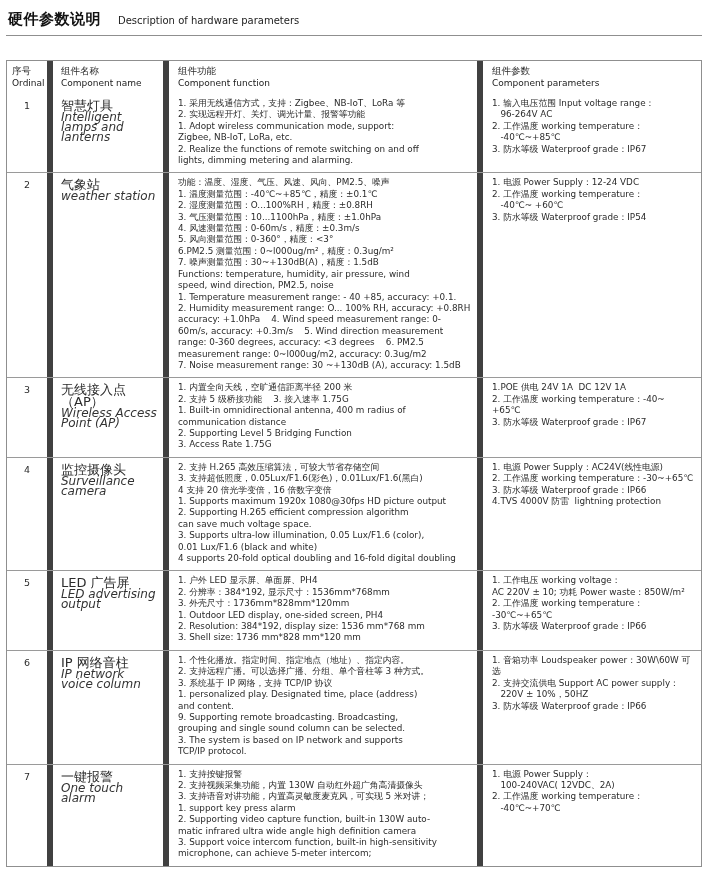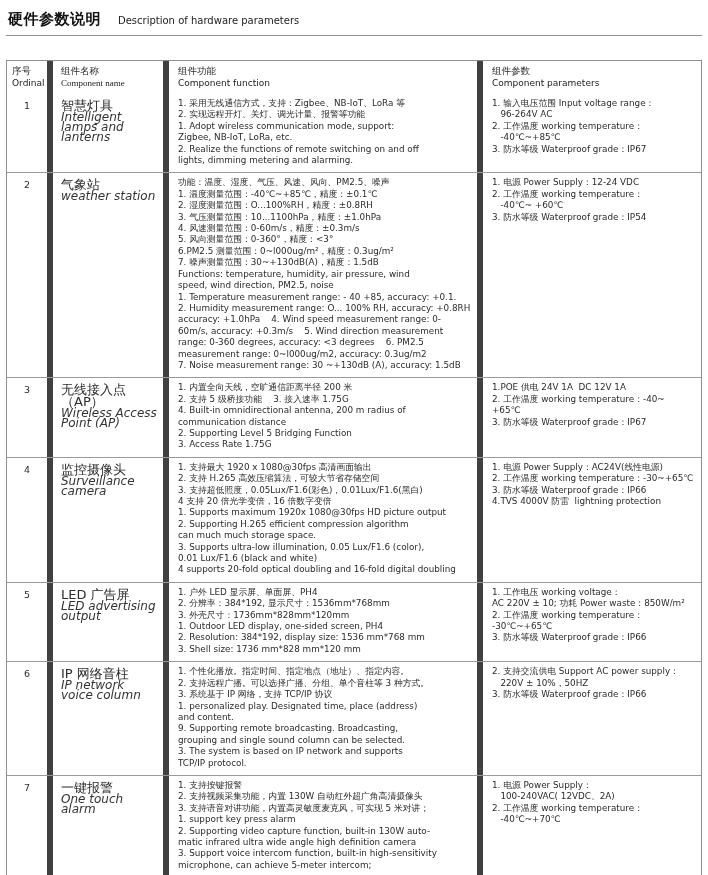--- a/index.html
+++ b/index.html
@@ -26,21 +26,21 @@
   .thead { }
   .td { border-right: 6px solid #404040; padding: 4px 6px 6px 6px; overflow: hidden; }
   .td:last-child { border-right: none; }
 
   .c-ord { text-align: center; font-size: 9.5px; padding-top: 6px; }
   .thead .c-ord { text-align: left; padding-left: 5px; padding-top: 4px; }
 
   .c-name .zh { font-size: 13px; line-height: 12px; }
   .c-name .en { font-size: 12px; line-height: 10px; color: #333; font-style: italic; }
   .c-name { padding-left: 8px; padding-top: 6px; }
-  .thead .c-name { padding-top: 4px; font-family: Liberation Serif, serif; }
+  .thead .c-name { padding-top: 4px; }
 
   .c-func, .c-par { font-size: 8.8px; }
   .c-func { padding-left: 9px; }
   .c-par { padding-left: 9px; }
   .line { line-height: 11.4px; white-space: pre-wrap; word-break: break-word; }
 
   .th-zh { font-size: 9.5px; line-height: 12.5px; }
   .th-en { font-size: 9px; line-height: 11.5px; color: #222; }
 
   .thead .td { padding-top: 4px; padding-bottom: 5px; }
@@ -136,46 +136,45 @@
 
   <div class="tr">
     <div class="td c-ord">3</div>
     <div class="td c-name">
       <div class="zh">无线接入点（AP）</div>
       <div class="en">Wireless Access Point (AP)</div>
     </div>
     <div class="td c-func">
             <div class="line">1. 内置全向天线，空旷通信距离半径 200 米</div>
             <div class="line">2. 支持 5 级桥接功能    3. 接入速率 1.75G</div>
-            <div class="line">4. Built-in omnidirectional antenna, 200 m radius of</div>
+            <div class="line">1. Built-in omnidirectional antenna, 400 m radius of</div>
             <div class="line">communication distance</div>
             <div class="line">2. Supporting Level 5 Bridging Function</div>
             <div class="line">3. Access Rate 1.75G</div>
           </div>
     <div class="td c-par">
             <div class="line">1.POE 供电 24V 1A  DC 12V 1A</div>
             <div class="line">2. 工作温度 working temperature：-40~ +65℃</div>
             <div class="line">3. 防水等级 Waterproof grade：IP67</div>
           </div>
   </div>
 
   <div class="tr">
     <div class="td c-ord">4</div>
     <div class="td c-name">
       <div class="zh">监控摄像头</div>
       <div class="en">Surveillance camera</div>
     </div>
     <div class="td c-func">
-            <div class="line">1. 支持最大 1920 x 1080@30fps 高清画面输出</div>
             <div class="line">2. 支持 H.265 高效压缩算法，可较大节省存储空间</div>
             <div class="line">3. 支持超低照度，0.05Lux/F1.6(彩色)，0.01Lux/F1.6(黑白)</div>
             <div class="line">4 支持 20 倍光学变倍，16 倍数字变倍</div>
             <div class="line">1. Supports maximum 1920x 1080@30fps HD picture output</div>
             <div class="line">2. Supporting H.265 efficient compression algorithm</div>
-            <div class="line">can much much storage space.</div>
+            <div class="line">can save much voltage space.</div>
             <div class="line">3. Supports ultra-low illumination, 0.05 Lux/F1.6 (color),</div>
             <div class="line">0.01 Lux/F1.6 (black and white)</div>
             <div class="line">4 supports 20-fold optical doubling and 16-fold digital doubling</div>
           </div>
     <div class="td c-par">
             <div class="line">1. 电源 Power Supply：AC24V(线性电源)</div>
             <div class="line">2. 工作温度 working temperature：-30~+65℃</div>
             <div class="line">3. 防水等级 Waterproof grade：IP66</div>
             <div class="line">4.TVS 4000V 防雷  lightning protection</div>
           </div>
@@ -215,20 +214,21 @@
             <div class="line">2. 支持远程广播。可以选择广播、分组、单个音柱等 3 种方式。</div>
             <div class="line">3. 系统基于 IP 网络，支持 TCP/IP 协议</div>
             <div class="line">1. personalized play. Designated time, place (address)</div>
             <div class="line">and content.</div>
             <div class="line">9. Supporting remote broadcasting. Broadcasting,</div>
             <div class="line">grouping and single sound column can be selected.</div>
             <div class="line">3. The system is based on IP network and supports</div>
             <div class="line">TCP/IP protocol.</div>
           </div>
     <div class="td c-par">
+            <div class="line">1. 音箱功率 Loudspeaker power：30W\60W 可选</div>
             <div class="line">2. 支持交流供电 Support AC power supply：</div>
             <div class="line">   220V ± 10%，50HZ</div>
             <div class="line">3. 防水等级 Waterproof grade：IP66</div>
           </div>
   </div>
 
   <div class="tr">
     <div class="td c-ord">7</div>
     <div class="td c-name">
       <div class="zh">一键报警</div>

